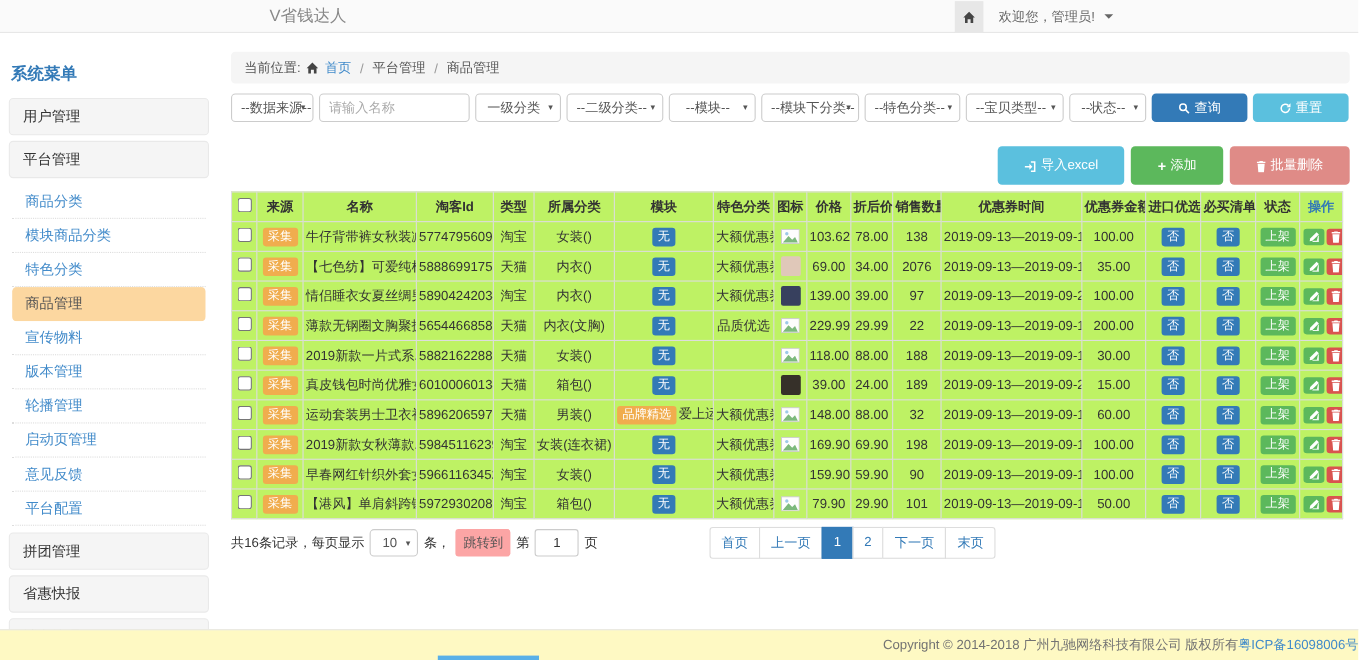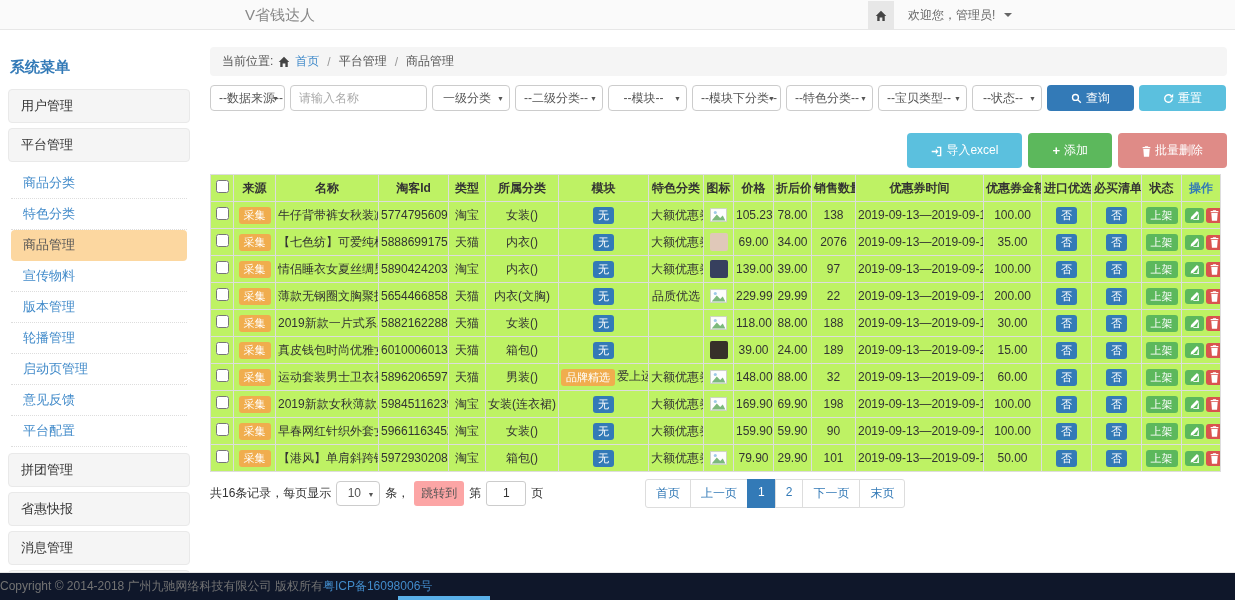--- a/index.html
+++ b/index.html
@@ -59,21 +59,21 @@
 .summary{display:flex;align-items:center;gap:5px;color:#333;white-space:nowrap}
 .fselect.size{width:44px;height:25px;line-height:23px;padding:0 14px 0 6px}
 .jump-chip{background:#fca5a5;padding:4px 7px;border-radius:3px;color:#555;cursor:pointer}
 .jump-input{width:40px;height:25px;border:1px solid #ccc;border-radius:3px;text-align:center;font-family:inherit;font-size:12px;color:#333}
 .pager{position:absolute;left:435px;top:1px;display:flex}
 .pg{border:1px solid #ddd;background:#fff;color:#337ab7;padding:5px 10px;margin-left:-1px;cursor:pointer;font-size:12px}
 .pg.active{background:#337ab7;color:#fff;border-color:#337ab7}
 .pg:first-child{border-radius:3px 0 0 3px;margin-left:0}
 .pg:last-child{border-radius:0 3px 3px 0}
 
-.footer{position:absolute;left:0;bottom:0;width:100%;height:28px;background:#0f172a;border-top:1px solid #e7e7e7;display:flex;align-items:center;justify-content:flex-start;color:#737373;z-index:5}
+.footer{position:absolute;left:0;bottom:0;width:100%;height:28px;background:#fef9c3;border-top:1px solid #e7e7e7;display:flex;align-items:center;justify-content:flex-end;color:#737373;z-index:5}
 .footer a{color:#428bca;text-decoration:none;cursor:pointer}
 .scroll-thumb{position:absolute;left:398px;bottom:0;width:92px;height:4px;background:#59b0e8;z-index:6}
 svg{vertical-align:middle}
 </style>
 </head>
 <body>
 
 <div class="topbar">
   <div class="brand">V省钱达人</div>
   <div class="top-right">
@@ -86,20 +86,21 @@
   </div>
 </div>
 
 <div class="sidebar">
   <div class="side-title">系统菜单</div>
   <div id="side-menu">
       <div class="side-group">用户管理</div>
       <div class="side-group">平台管理</div>
       <div class="side-sub">
         <div class="side-link">商品分类</div>
+        <div class="side-link">模块商品分类</div>
         <div class="side-link">特色分类</div>
         <div class="side-link active">商品管理</div>
         <div class="side-link">宣传物料</div>
         <div class="side-link">版本管理</div>
         <div class="side-link">轮播管理</div>
         <div class="side-link">启动页管理</div>
         <div class="side-link">意见反馈</div>
         <div class="side-link">平台配置</div>
       </div>
       <div class="side-group">拼团管理</div>
@@ -222,21 +223,21 @@
           <td>577479560965</td>
           <td>淘宝</td>
           <td>女装()</td>
           <td><span class="xs blue">无</span></td>
           <td>大额优惠券</td>
           <td><span><svg width="17" height="14" viewBox="0 0 20 16">
                 <rect x="0.5" y="0.5" width="19" height="15" fill="#fdfdfd" stroke="#ccc"></rect>
                 <circle cx="6.2" cy="5" r="1.8" fill="#9ec9e8"></circle>
                 <path d="M2 14.5 8 7.5l4 4 3-3 3 6z" fill="#7cb97c"></path>
               </svg></span></td>
-          <td>105.23</td>
+          <td>103.62</td>
           <td>78.00</td>
           <td>138</td>
           <td>2019-09-13—2019-09-17</td>
           <td>100.00</td>
           <td><span class="xs blue">否</span></td>
           <td><span class="xs blue">否</span></td>
           <td><span class="xs green">上架</span></td>
           <td class="ops"><span class="xs green iconbtn"><svg width="11" height="11" viewBox="0 0 16 16">
                 <path fill="#fff" d="M11.5 1.5l3 3L6 13l-3.7.7L3 10z"></path>
                 <path fill="#fff" d="M13.2 6.8l1.3-1.3v9H5.5l1.5-1.5h4.7z" opacity=".9"></path>

